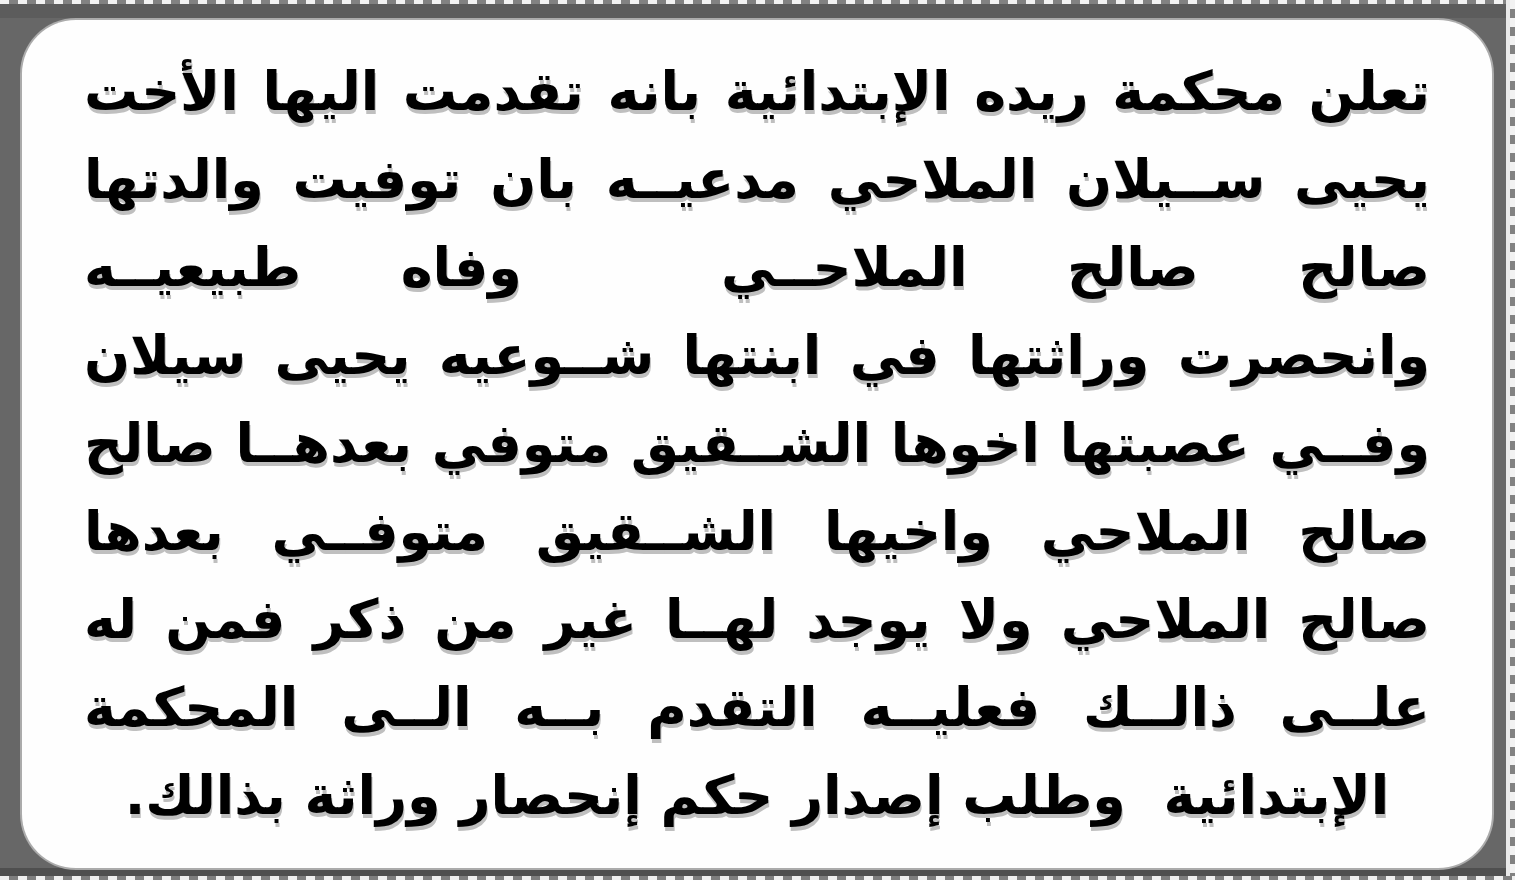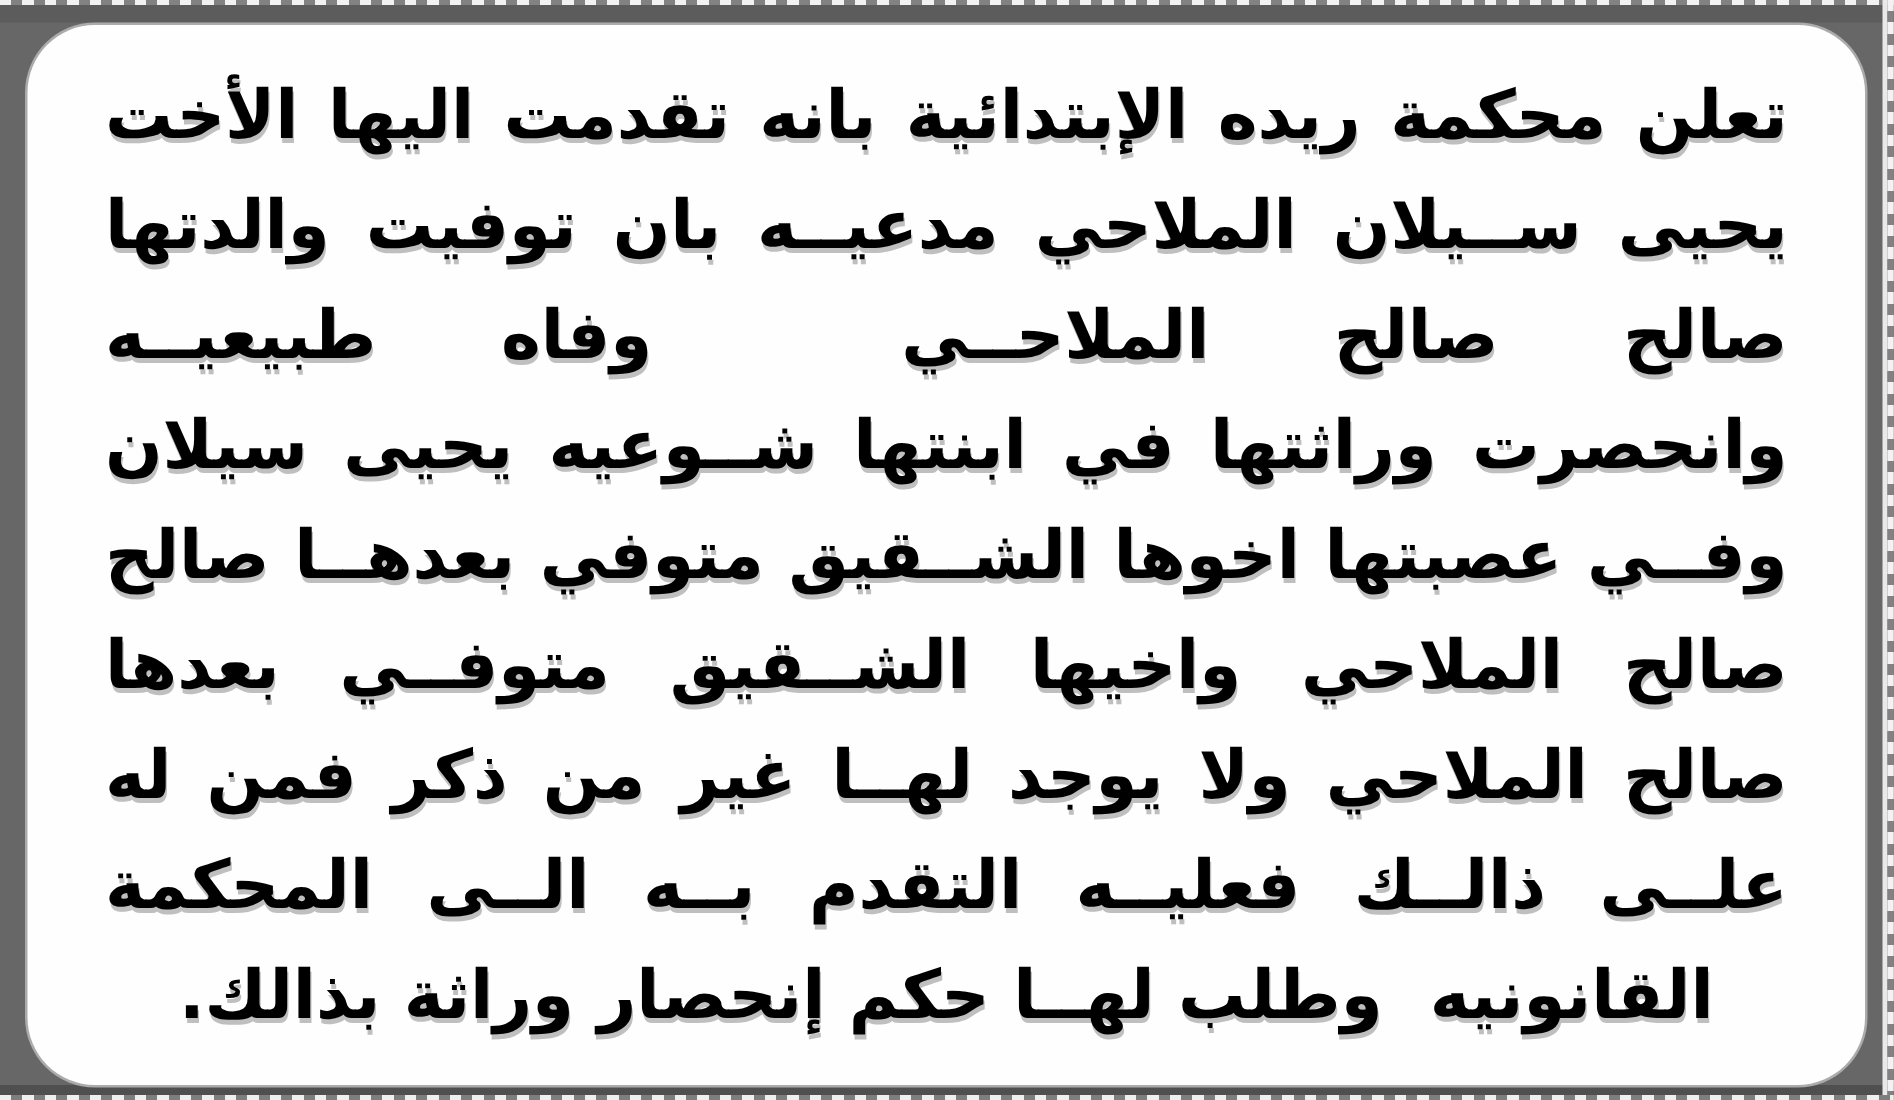--- a/index.html
+++ b/index.html
@@ -108,15 +108,15 @@
 
   <div class="card">
     <div class="line">تعلن محكمة ريده الإبتدائية بانه تقدمت اليها الأخت شوعيه</div>
     <div class="line">يحيى ســيلان الملاحي مدعيــه بان توفيت والدتها ســابره</div>
     <div class="line">صالح صالح الملاحــي  وفاه طبيعيــه بتاريخ٥/١/٢٠٠١م</div>
     <div class="line">وانحصرت وراثتها في ابنتها شــوعيه يحيى سيلان الملاحي</div>
     <div class="line">وفــي عصبتها اخوها الشــقيق متوفي بعدهــا صالح صالح</div>
     <div class="line">صالح الملاحي واخيها الشــقيق متوفــي بعدها حميد صالح</div>
     <div class="line">صالح الملاحي ولا يوجد لهــا غير من ذكر فمن له اعتراض</div>
     <div class="line">علــى ذالــك فعليــه التقدم بــه الــى المحكمة خــلال المده</div>
-    <div class="line last">القانونيه  وطلب لهــا حكم إنحصار وراثة بذالك.</div>
+    <div class="line last">الإبتدائية  وطلب إصدار حكم إنحصار وراثة بذالك.</div>
   </div>
 </div>
 
 </body></html>

